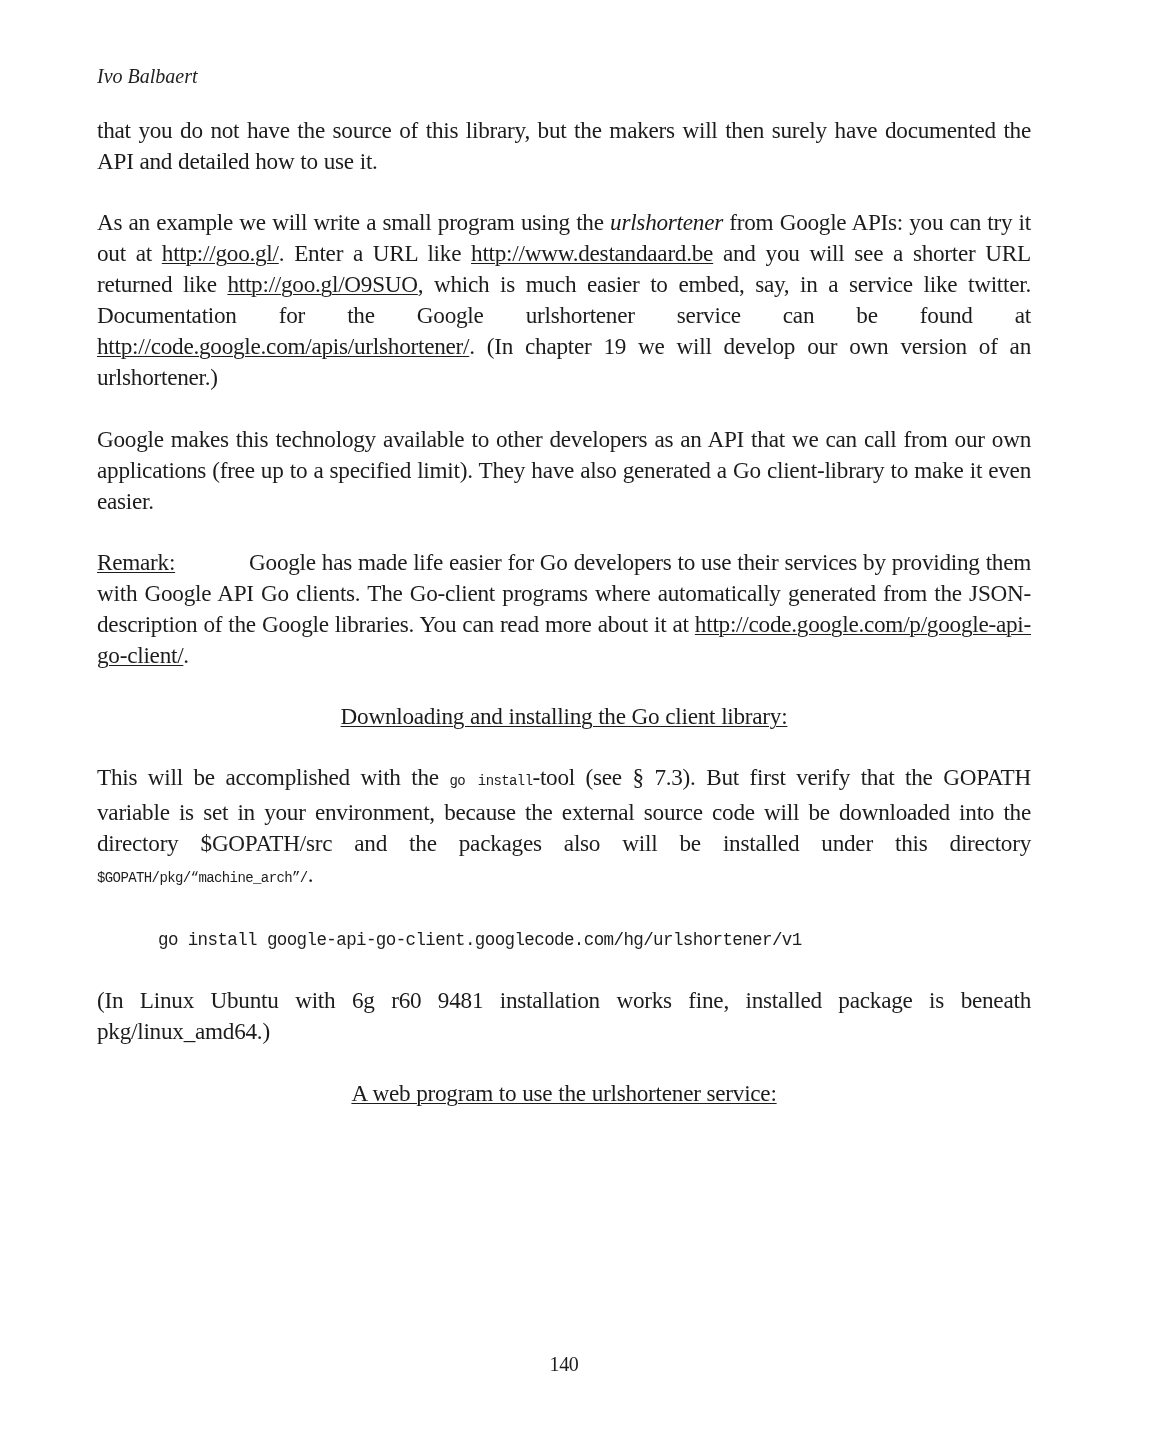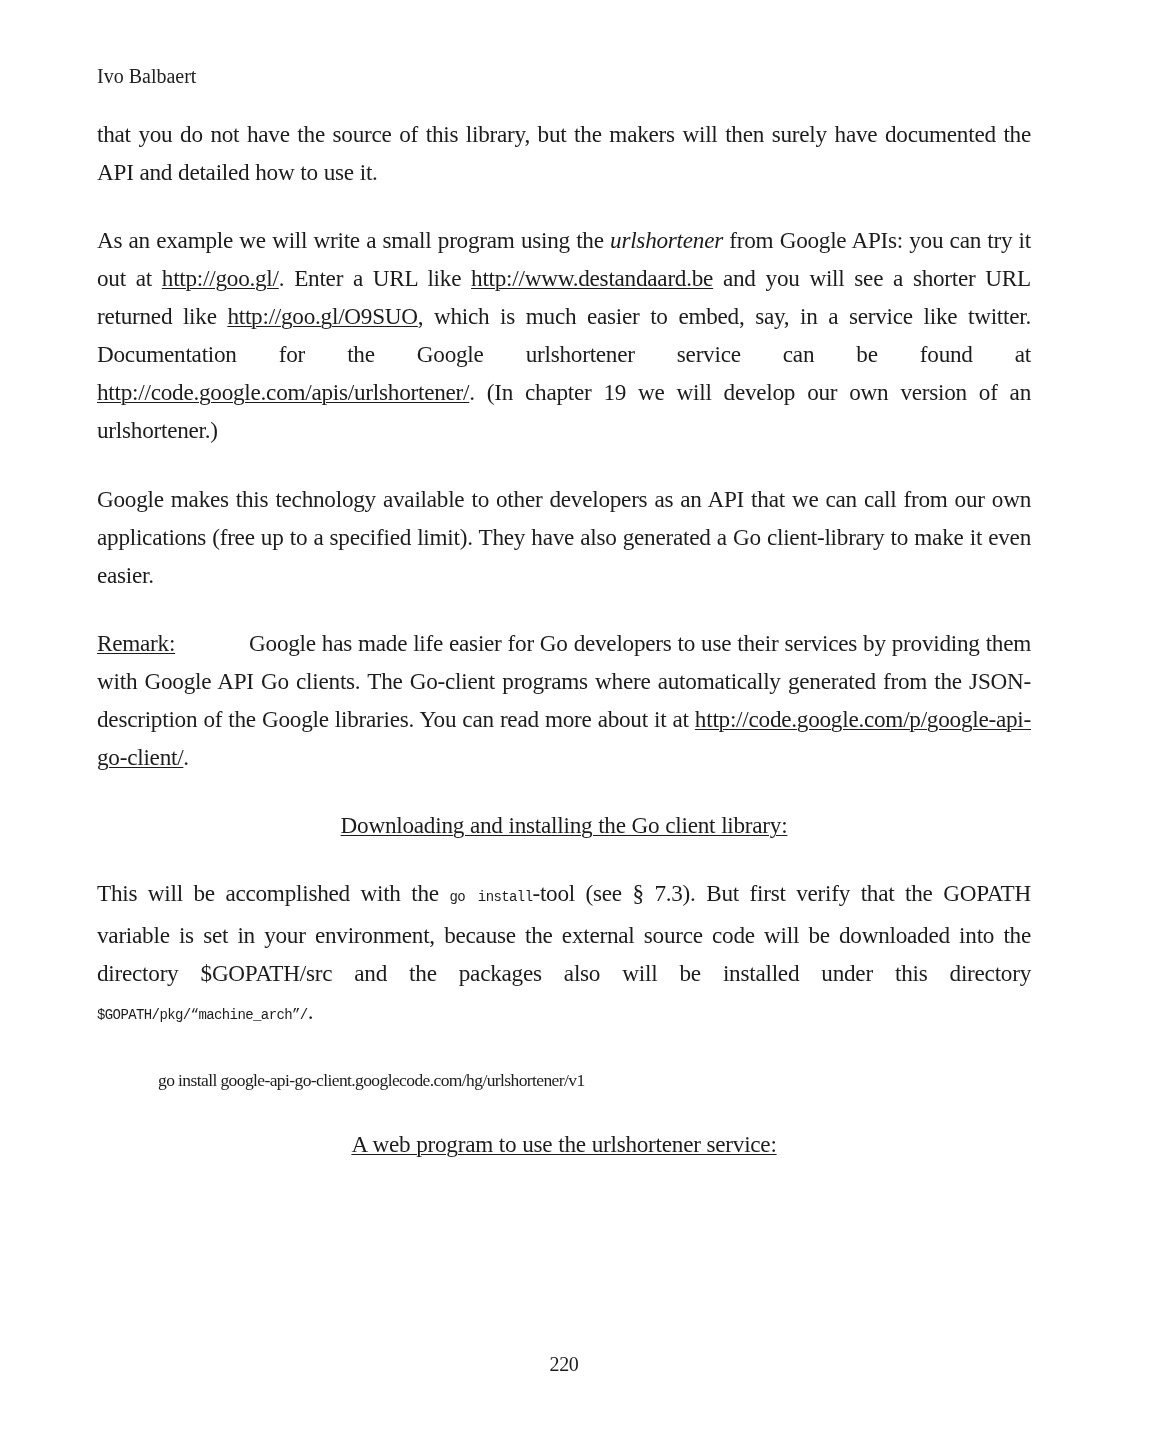--- a/index.html
+++ b/index.html
@@ -18,55 +18,56 @@
     .page {
       position: absolute;
       left: 97px;
       top: 0;
       width: 934px;
     }
     .running-head {
       position: absolute;
       top: 64px;
       left: 0;
+      font-style: italic;
       font-size: 20px;
       line-height: 24px;
       color: #222;
     }
     .body-text {
       position: absolute;
       top: 115px;
       left: 0;
       width: 934px;
     }
     p {
       margin: 0 0 30.3px 0;
       font-size: 23.2px;
-      line-height: 38px;
+      line-height: 31px;
       text-align: justify;
       letter-spacing: -0.25px;
       word-spacing: 0.3px;
     }
     p.last-line-left { text-align: center; }
     .u { text-decoration: underline; text-underline-offset: 2px; text-decoration-thickness: 1px; }
     a.u { color: inherit; font-family: Liberation Serif, serif; }
     em { }
     code, .mono {
       font-family: "Liberation Mono", "DejaVu Sans Mono", monospace;
       font-size: 14px;
       letter-spacing: -0.6px;
     }
     .remark-gap {
       display: inline-block;
       width: 74px;
     }
     .code-block {
       margin: 0 0 30.3px 0;
       padding-left: 61px;
-      font-family: Liberation Serif, serif;
+      font-family: Liberation Mono, monospace;
       font-size: 17.5px;
       line-height: 30.3px;
       letter-spacing: -0.6px;
       white-space: pre;
     }
     .page-number {
       position: absolute;
       top: 1352px;
       left: 0;
       width: 934px;
@@ -94,21 +95,22 @@
     <p><span class="u">Remark:</span><span class="remark-gap"></span><span>Google has made life easier for Go developers to use their services by providing them with Google API Go clients. The Go-client programs where automatically generated from the JSON-description of the Google libraries. You can read more about it at </span><a class="u">http://code.google.com/p/google-api-go-client/</a><span>.</span></p>
 
     <p class="last-line-left"><span class="u">Downloading and installing the Go client library:</span></p>
 
     <p><span>This will be accomplished with the </span><code>go install</code><span>-tool (see § 7.3). But first verify that the GOPATH variable is set in your environment, because the external source code will be downloaded into the directory $GOPATH/src and the packages also will be installed under this directory </span><code>$GOPATH/pkg/“machine_arch”/</code><span>.</span></p>
 
 
     <div class="code-block">go install google-api-go-client.googlecode.com/hg/urlshortener/v1</div>
 
 
+    <p>(In Linux Ubuntu with 6g r60 9481 installation works fine, installed package is beneath pkg/linux_amd64.)</p>
 
     <p class="last-line-left"><span class="u">A web program to use the urlshortener service:</span></p>
 
 
   </div>
 
-  <div class="page-number">220</div>
+  <div class="page-number">140</div>
 
 </div>
 
 </body></html>

